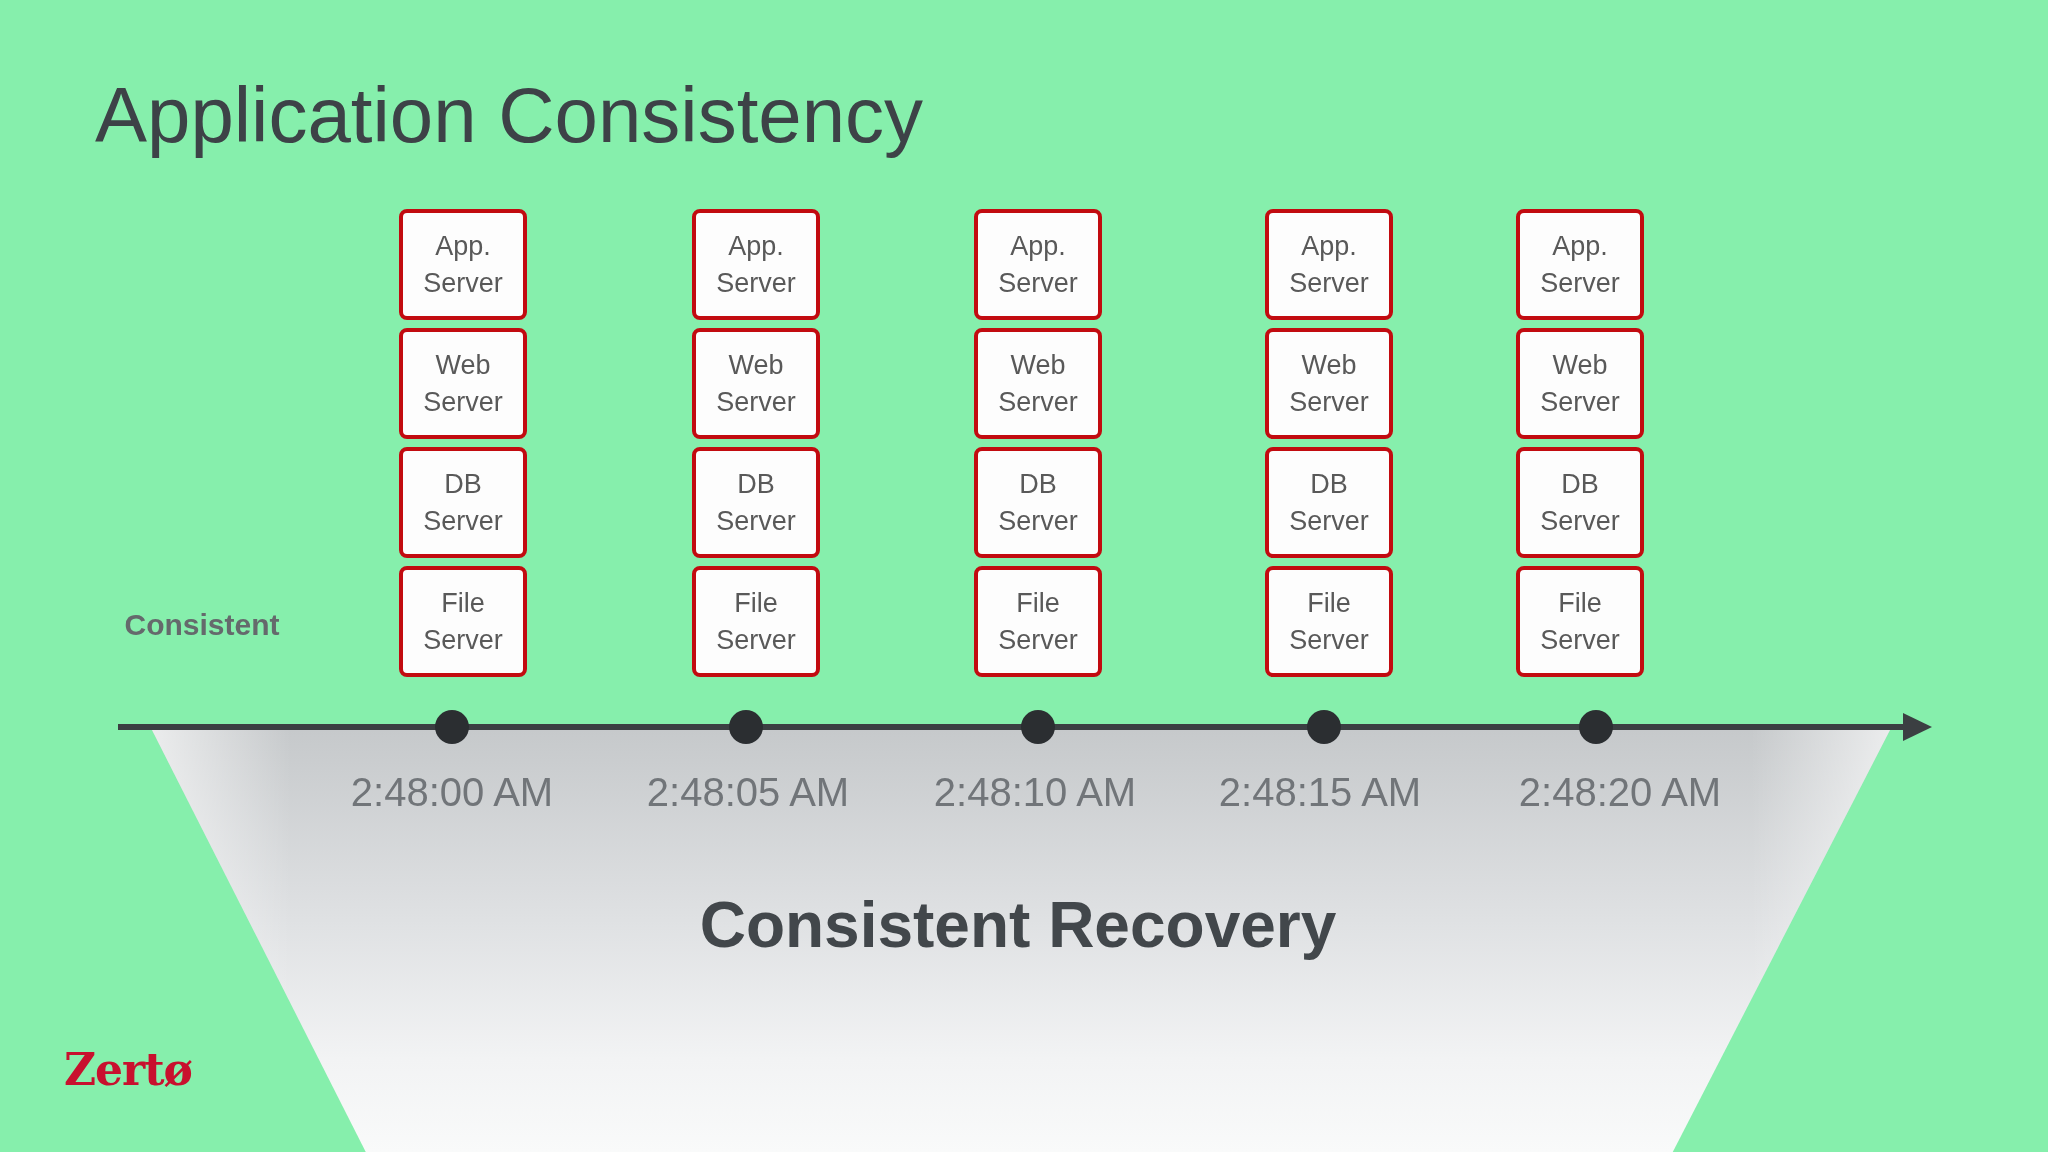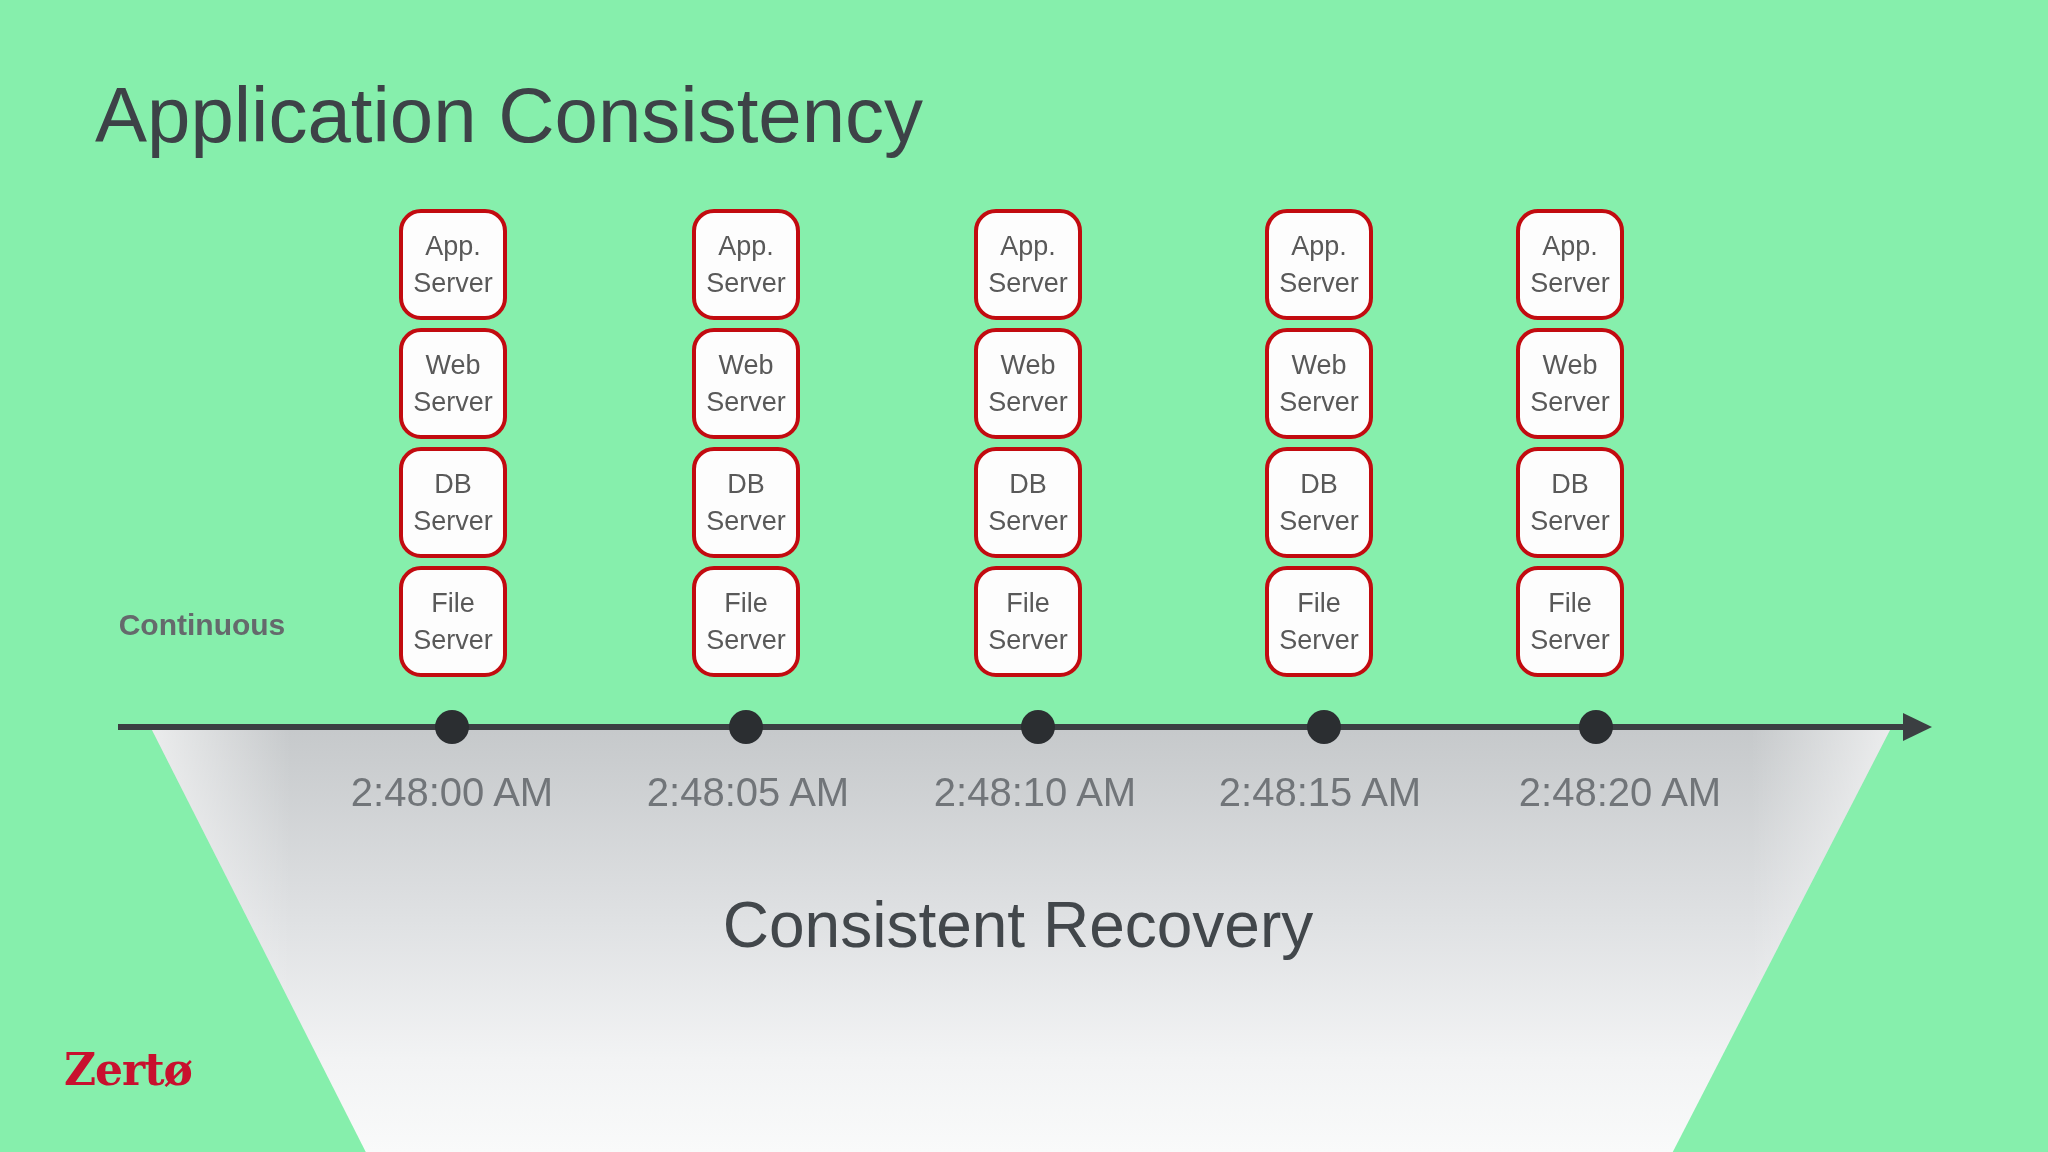--- a/index.html
+++ b/index.html
@@ -8,22 +8,22 @@
     background:#86efac;font-family:"Liberation Sans",sans-serif;
   }
   .title{
     position:absolute;left:95px;top:68px;
     font-size:78px;line-height:94px;font-weight:400;
     color:var(--title-text,#3d4247);letter-spacing:0;
   }
   
   .col{position:absolute;top:209px;width:114px;}
   .box{
-    box-sizing:border-box;width:108px;height:111px;margin-bottom:8px;
-    border:4px solid var(--box-border,#c20b10);border-radius:22px;
+    box-sizing:border-box;width:128px;height:111px;margin-bottom:8px;
+    border:4px solid var(--box-border,#c20b10);border-radius:8px;
     background:#fdfdfd;
     display:flex;align-items:center;justify-content:center;text-align:center;
     font-size:27px;line-height:37px;color:var(--box-text,#595959);
   }
   
   .repl-label{
     position:absolute;left:32px;top:602px;width:340px;
     text-align:center;font-weight:bold;font-size:30px;line-height:45px;
     color:var(--label-text,#65696c);
   }
@@ -31,21 +31,21 @@
   .funnel{
     position:absolute;left:152px;top:730px;width:1738px;height:422px;
     clip-path:polygon(0 0,100% 0,87.5% 100%,12.3% 100%);
     background-image:
       linear-gradient(90deg,rgba(255,255,255,.65) 0%,rgba(255,255,255,0) 8%,rgba(255,255,255,0) 92%,rgba(255,255,255,.65) 100%),
       linear-gradient(180deg,var(--funnel-top,#c6c9cb) 0%,#dfe1e3 45%,#f2f3f4 78%,var(--funnel-bottom,#f9fafa) 100%);
     z-index:1;
   }
   .funnel-label{
     position:absolute;left:0;top:888px;width:2036px;text-align:center;
-    font-size:64px;line-height:74px;font-weight:400;
+    font-size:64px;line-height:74px;font-weight:700;
     color:var(--funnel-text,#42474b);z-index:3;
   }
   
   .tl-line{
     position:absolute;left:118px;top:724px;width:1787px;height:6px;
     background:var(--timeline,#3b3f42);z-index:2;
   }
   .tl-head{
     position:absolute;left:1903px;top:713px;width:0;height:0;
     border-left:29px solid var(--timeline,#3b3f42);
@@ -100,21 +100,21 @@
     <div class="box">File Server</div>
   </div>
   <div class="col" style="left:1516px">
     <div class="box">App. Server</div>
     <div class="box">Web Server</div>
     <div class="box">DB Server</div>
     <div class="box">File Server</div>
   </div>
 
   <div class="repl-label">
-    <div>Continuous</div>
+    <div>Consistent</div>
   </div>
 
   <div class="funnel"></div>
   <div class="funnel-label">Consistent Recovery</div>
 
   <div class="tl-line"></div>
   <div class="tl-head"></div>
 
   <div class="dot" style="left:435px"></div>
   <div class="dot" style="left:729px"></div>

